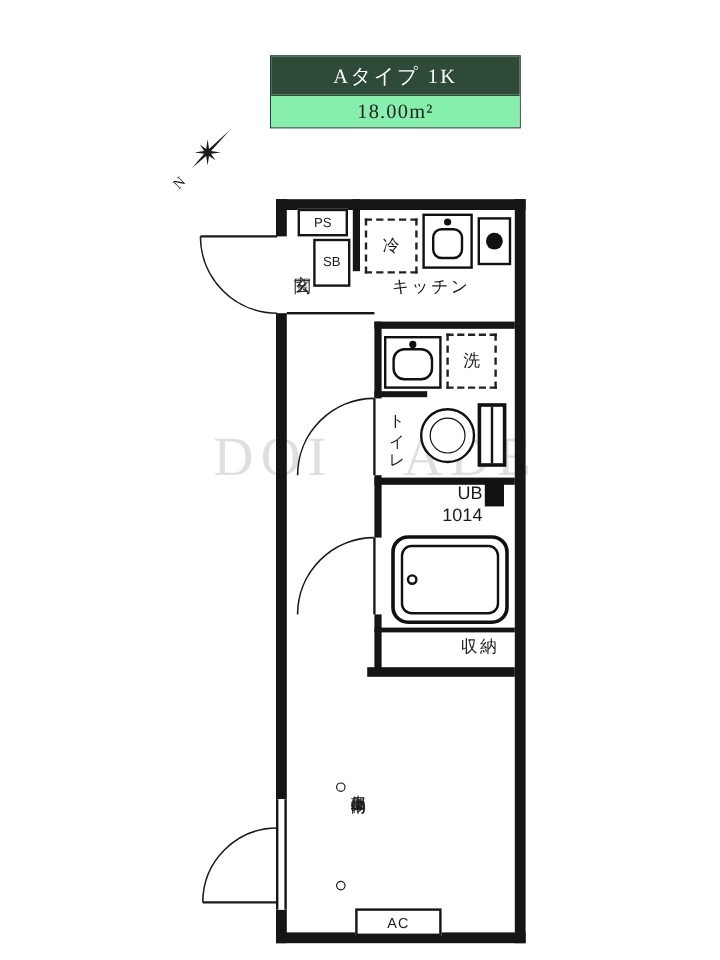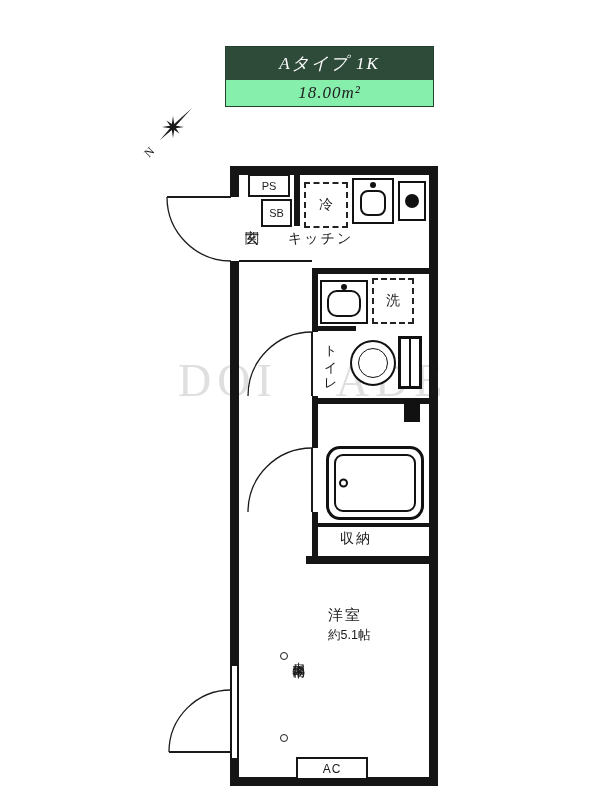--- a/index.html
+++ b/index.html
@@ -3,32 +3,32 @@
 <meta charset="utf-8">
 <style>
   html,body{margin:0;padding:0;background:#fff;}
   .page{position:relative;width:600px;height:800px;background:#fff;overflow:hidden;
         font-family:"Liberation Sans",sans-serif;color:#1b1b1b;}
   
   .w{position:absolute;background:#151515;z-index:3;}
   
   .lbl{position:absolute;color:#1b1b1b;z-index:6;line-height:1.25;}
   .v{writing-mode:vertical-rl;text-orientation:upright;letter-spacing:2px;}
-  .ctr{text-align:left;}
+  .ctr{text-align:right;}
   
   .dash{position:absolute;border:2px dashed #222;background:#fff;display:flex;
         align-items:center;justify-content:center;font-size:14px;z-index:4;box-sizing:border-box;}
   
   .box{position:absolute;border:2px solid #151515;background:#fff;display:flex;
        align-items:center;justify-content:center;z-index:7;box-sizing:border-box;font-size:11px;}
   
   .fx{position:absolute;background:#fff;z-index:4;box-sizing:border-box;}
   
   .titlebox{position:absolute;left:225px;top:46px;width:207px;border:1px solid #24402f;z-index:8;
-            font-family:"Liberation Serif",serif;font-style:italic;}
+            font-family:"Liberation Serif",serif;}
   .titlebox .row1{background:#2e4b3a;color:#fff;text-align:center;font-size:17px;
                   padding:5px 0 4px;letter-spacing:2px;}
   .titlebox .row2{background:#86efac;color:#222;text-align:center;font-size:17px;
                   padding:3px 0;border-top:1px solid #2e4b3a;letter-spacing:1px;}
   .wm{position:absolute;left:178px;top:354px;display:flex;gap:58px;z-index:2;
       font-family:"Liberation Serif",serif;font-size:46px;color:#c0c0c0;opacity:.5;letter-spacing:6px;}
   .hook{position:absolute;width:8px;height:8px;border:1.5px solid #1b1b1b;border-radius:50%;
         background:#fff;z-index:6;box-sizing:border-box;}
   svg{position:absolute;z-index:5;}
 </style>
@@ -87,21 +87,21 @@
     </g>
     <g stroke="#1b1b1b">
       <path d="M169,752 L231,752" stroke-width="2"></path>
       <path d="M169,752 A62,62 0 0 1 231,690" stroke-width="1.3"></path>
     </g>
   </svg>
 
   <div class="box" style="left:248px;top:174px;width:42px;height:23px">
     <span>PS</span>
   </div>
-  <div class="box" style="left:261px;top:199px;width:31px;height:28px">
+  <div class="box" style="left:261px;top:199px;width:31px;height:40px">
     <span>SB</span>
   </div>
   <div class="lbl v" style="left:243px;top:219px;height:50px;font-size:14px">玄関</div>
 
   <div class="dash" style="left:304px;top:182px;width:44px;height:46px">
     <span>冷</span>
   </div>
   <div class="fx" style="left:352px;top:178px;width:42px;height:46px;border:2.5px solid #111">
     <div style="position:absolute;left:6px;top:10px;right:6px;bottom:6px;border:2px solid #111;border-radius:8px"></div>
     <div style="position:absolute;left:50%;top:2px;width:6px;height:6px;margin-left:-3px;background:#111;border-radius:50%"></div>
@@ -120,32 +120,32 @@
   </div>
 
   <div class="lbl v" style="left:322px;top:336px;height:58px;font-size:13px">トイレ</div>
   <div class="fx" style="left:350px;top:340px;width:46px;height:46px;border:2.5px solid #111;border-radius:50%">
     <div style="position:absolute;left:6px;top:6px;right:6px;bottom:6px;border:1.5px solid #111;border-radius:50%"></div>
   </div>
   <div class="fx" style="left:398px;top:336px;width:24px;height:53px;border:3px solid #111">
     <div style="position:absolute;left:50%;top:0;bottom:0;width:2px;margin-left:-1px;background:#111"></div>
   </div>
 
+  <div class="lbl ctr" style="left:338px;top:403px;width:64px;font-size:15px;line-height:18px">
+    <div>UB</div>
+    <div>1014</div>
+  </div>
   <div class="fx" style="left:404px;top:400px;width:16px;height:22px;background:#111"></div>
   <div class="fx" style="left:326px;top:446px;width:98px;height:74px;border:3px solid #111;border-radius:14px">
     <div style="position:absolute;left:5px;top:5px;right:5px;bottom:5px;border:2px solid #111;border-radius:9px"></div>
     <div style="position:absolute;left:10px;top:50%;width:9px;height:9px;transform:translateY(-50%);border:2px solid #111;border-radius:50%;box-sizing:border-box"></div>
   </div>
 
-  <div class="lbl ctr" style="left:340px;top:530px;width:60px;font-size:14px;letter-spacing:2px">収納</div>
+  <div class="lbl ctr" style="left:356px;top:530px;width:60px;font-size:14px;letter-spacing:2px">収納</div>
 
-  <div class="lbl ctr" style="left:328px;top:606px;width:84px">
-    <div style="font-size:15px;letter-spacing:2px">洋室</div>
-    <div style="font-size:12.5px;margin-top:3px">約5.1帖</div>
-  </div>
   <div class="lbl v" style="left:290px;top:652px;height:100px;font-size:12.5px;letter-spacing:1px">上部屋内物干</div>
   <div class="hook" style="left:280px;top:652px"></div>
   <div class="hook" style="left:280px;top:734px"></div>
   <div class="box" style="left:296px;top:757px;width:72px;height:23px;font-size:12px;letter-spacing:1px">
     <span>AC</span>
   </div>
 
 </div>
 
 </body></html>

